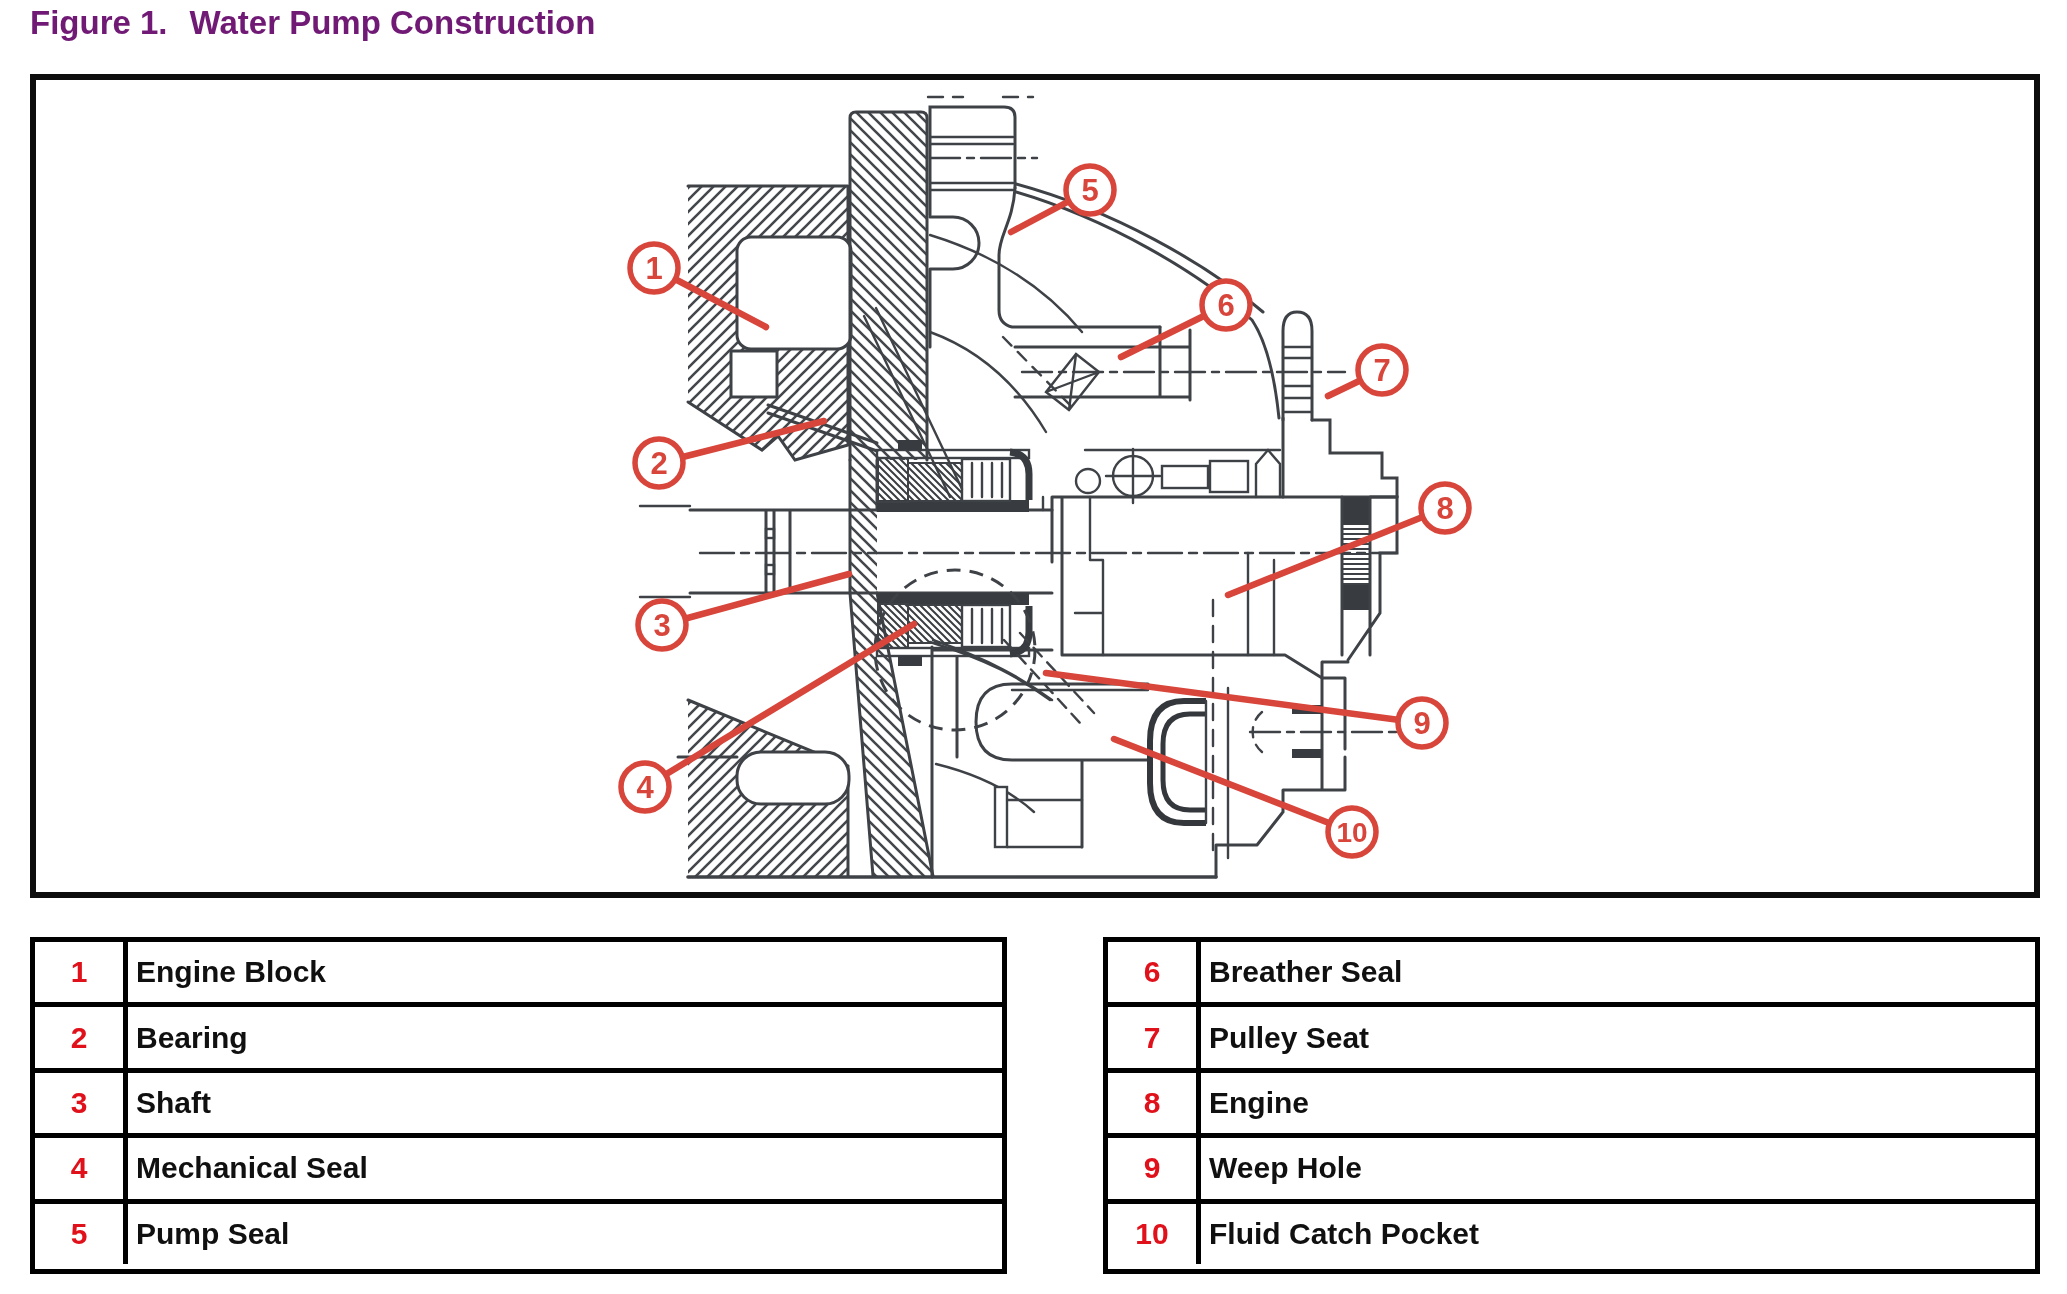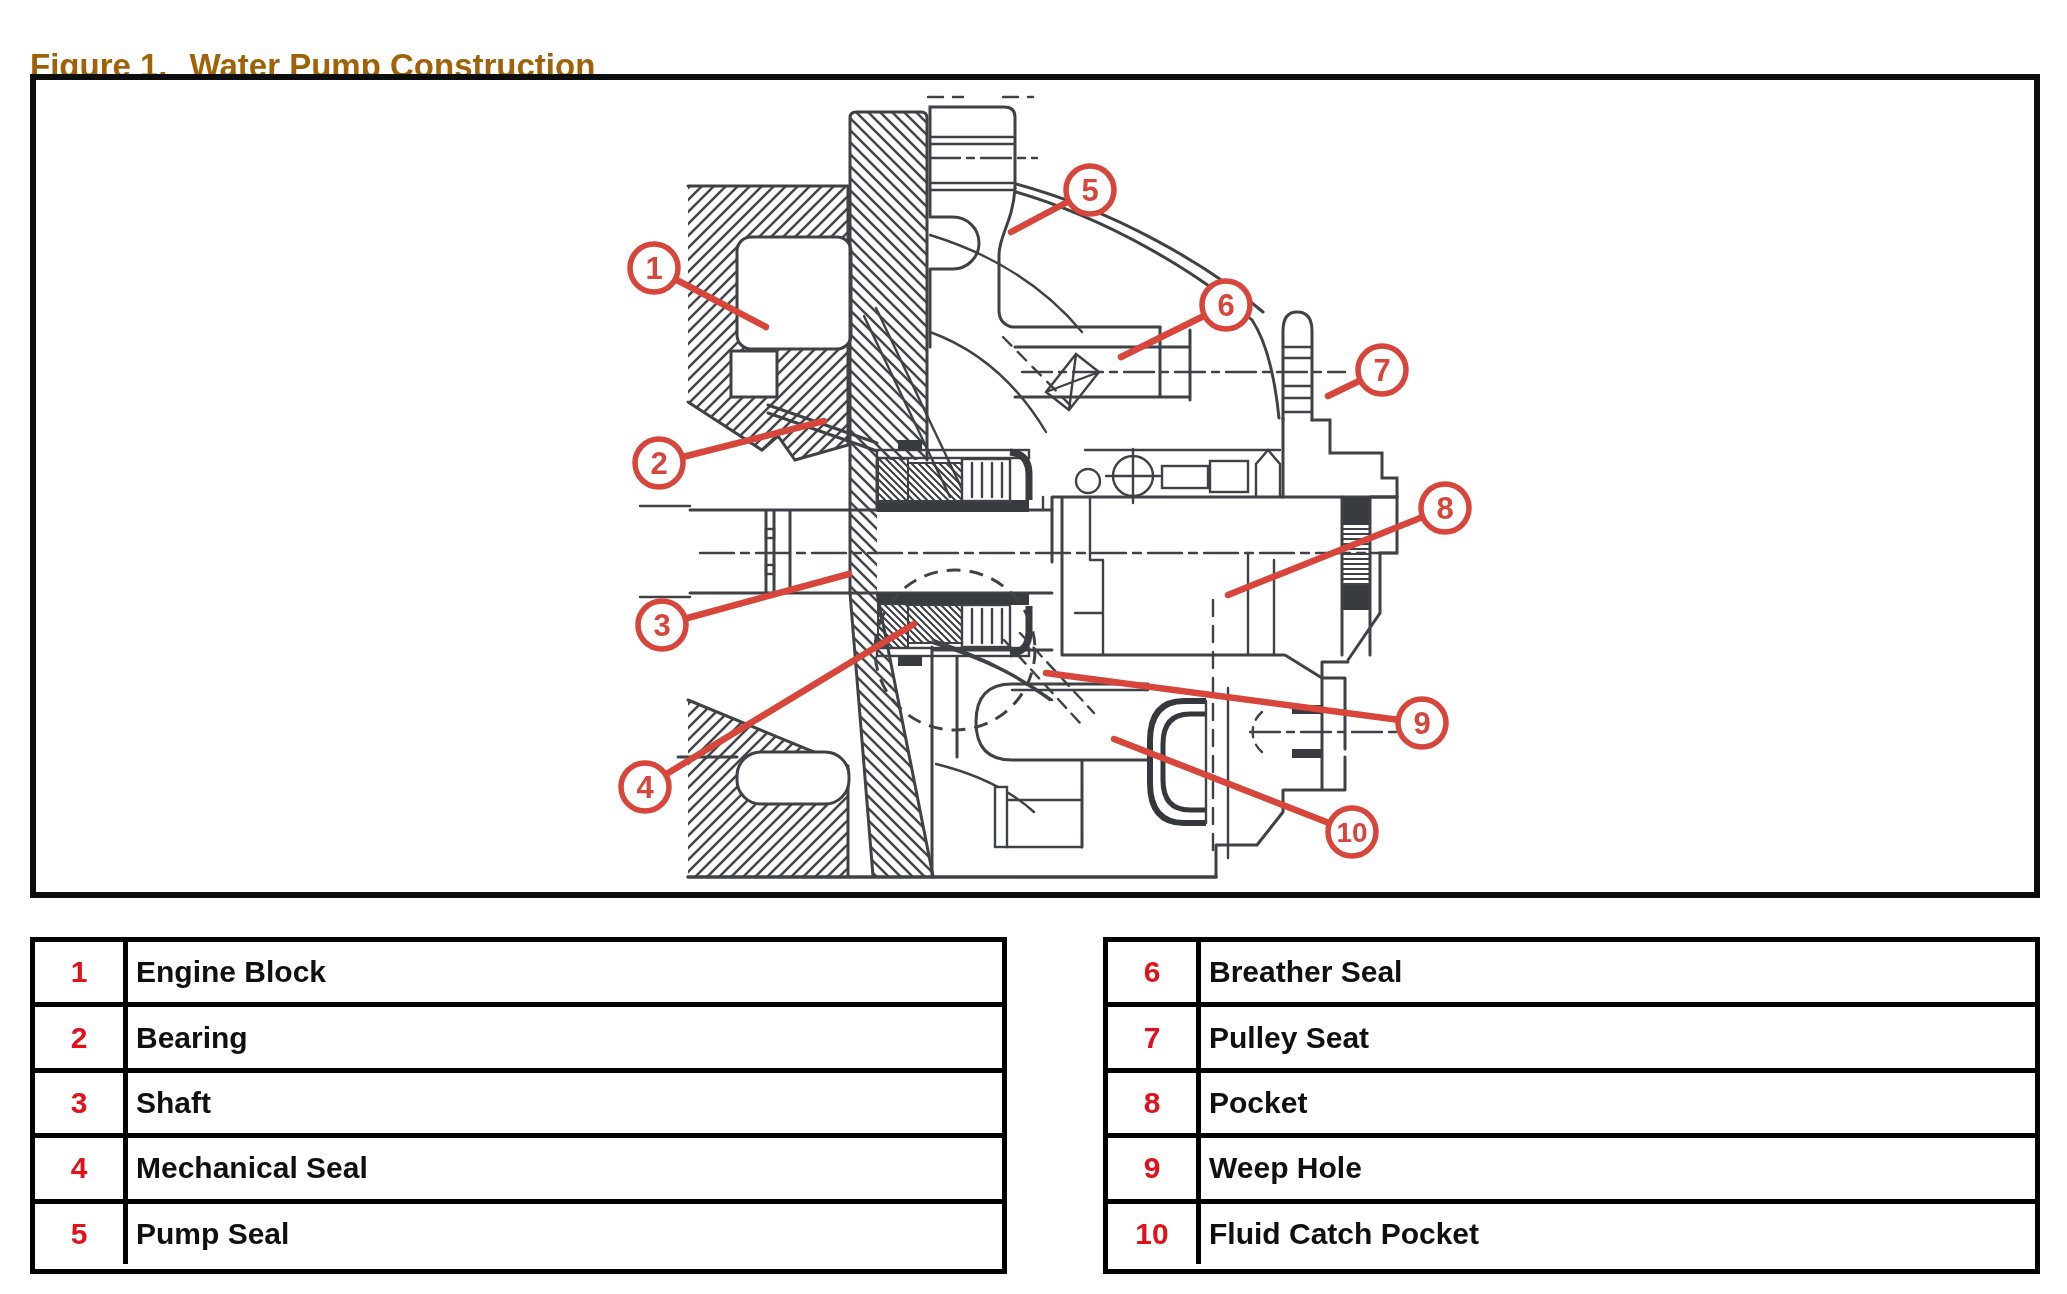--- a/index.html
+++ b/index.html
@@ -4,22 +4,22 @@
 <style>
   html,body{margin:0;padding:0;background:#ffffff;}
   body{
     position:relative;
     width:2067px;height:1294px;
     font-family:"Liberation Sans", sans-serif;
     overflow:hidden;
   }
   .page-title{
     position:absolute;left:30px;top:4px;
-    font-size:33px;font-weight:bold;color:#a16207;
-    letter-spacing:0px;white-space:nowrap;margin-top:43px;
+    font-size:33px;font-weight:bold;color:#701a75;
+    letter-spacing:0px;white-space:nowrap;
   }
   .page-title .t-prefix{margin-right:22px;}
   .figure-box{
     position:absolute;left:30px;top:74px;
     width:1998px;height:812px;
     border:6px solid #0d0d0d;background:#ffffff;
   }
   .figure-box svg{display:block;width:100%;height:100%;}
   .legend{
     position:absolute;top:937px;
@@ -271,21 +271,21 @@
     <div class="lrow">
       <div class="num">6</div>
       <div class="lbl">Breather Seal</div>
     </div>
     <div class="lrow">
       <div class="num">7</div>
       <div class="lbl">Pulley Seat</div>
     </div>
     <div class="lrow">
       <div class="num">8</div>
-      <div class="lbl">Pocket</div>
+      <div class="lbl">Engine</div>
     </div>
     <div class="lrow">
       <div class="num">9</div>
       <div class="lbl">Weep Hole</div>
     </div>
     <div class="lrow">
       <div class="num">10</div>
       <div class="lbl">Fluid Catch Pocket</div>
     </div>
   </div>

